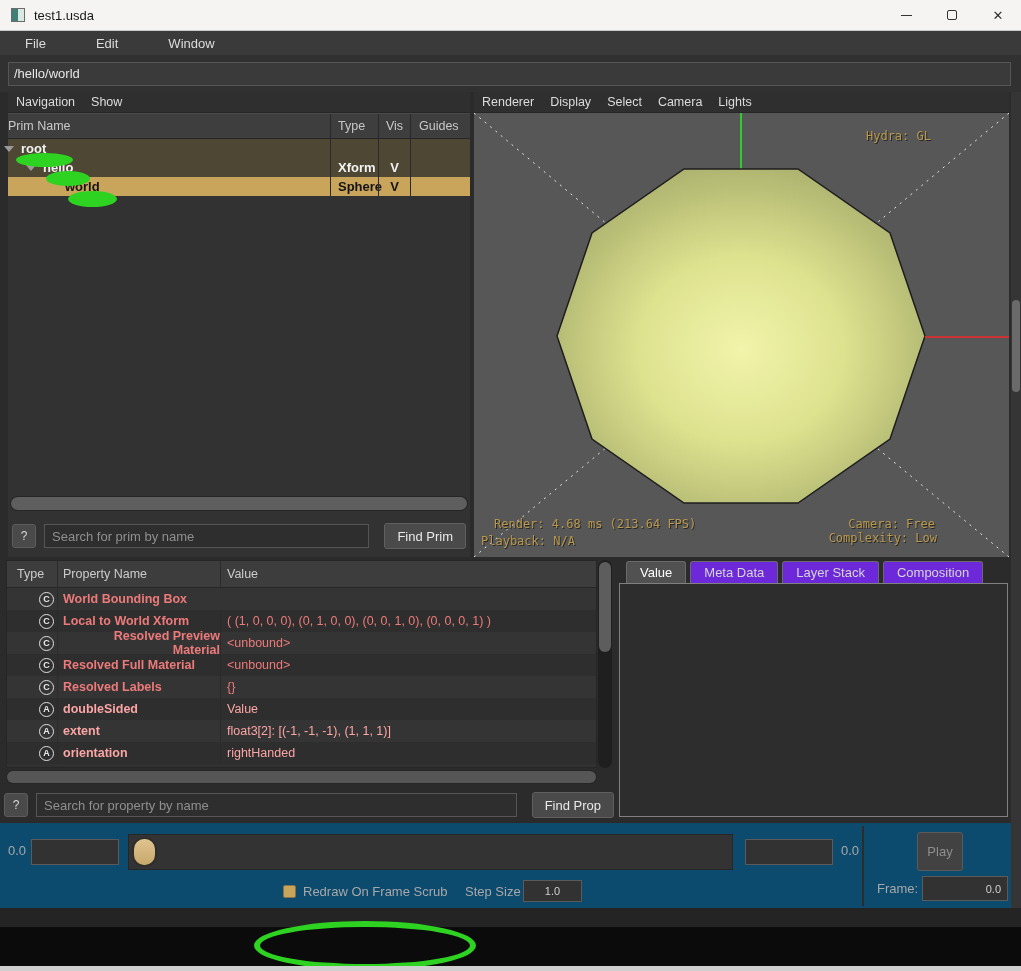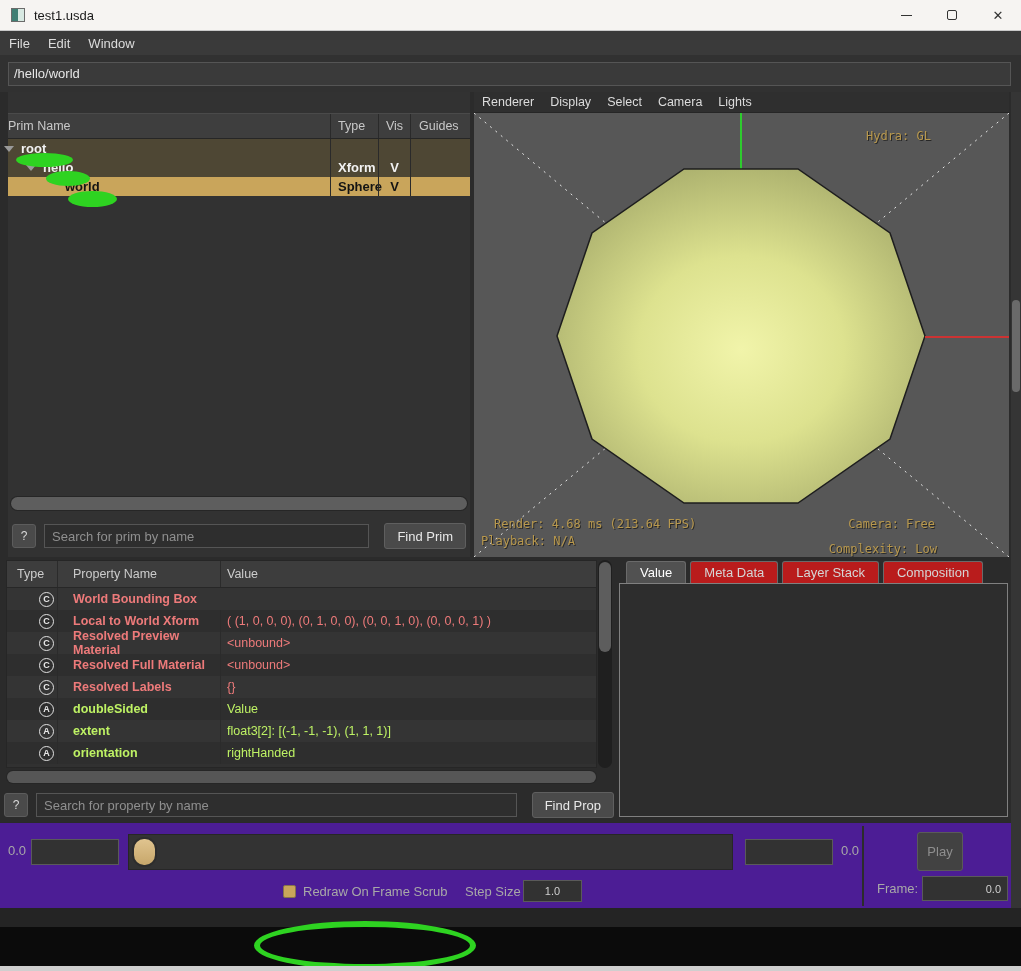--- a/index.html
+++ b/index.html
@@ -11,21 +11,21 @@
   .titlebar { left:0; top:0; width:1021px; height:31px; background:#f6f4f2; display:flex; align-items:center; border-bottom:1px solid #c9c9c9; }
   .app-icon { width:14px; height:14px; margin-left:11px; border:1px solid #6b6b6b; background:linear-gradient(90deg,#3f7f74 0 50%, #d8e9e2 50% 100%); }
   .title-text { margin-left:9px; font-size:13px; color:#1a1a1a; }
   .win-controls { margin-left:auto; display:flex; height:31px; }
   .win-btn { width:46px; height:31px; display:flex; align-items:center; justify-content:center; color:#333; font-size:13px; }
   .win-btn .mini { display:block; width:11px; height:1px; background:#333; }
   .win-btn .maxi { display:block; width:10px; height:10px; border:1px solid #333; border-radius:2px; }
 
   
   .menubar { left:0; top:31px; width:1021px; height:24px; background:#3a3a3a; display:flex; align-items:center; }
-  .menu-item { color:#dcdcdc; font-size:13px; padding:0 9px; }
+  .menu-item { color:#dcdcdc; font-size:13px; padding:0 25px; }
 
   
   .pathwrap { left:0; top:55px; width:1021px; height:37px; background:#313131; }
   .pathfield { position:absolute; left:8px; top:7px; width:1003px; height:24px; background:#3a3a3a; border:1px solid #555; color:#e6e6e6; font-size:13px; line-height:22px; padding-left:5px; }
 
   
   .panel-menu { height:21px; background:#2f2f2f; display:flex; align-items:center; border-bottom:1px solid #262626; }
   .panel-menu .menu-item { font-size:12.5px; padding:0 8px; }
 
   .left-panel { left:8px; top:92px; width:462px; height:465px; background:#323232; }
@@ -55,45 +55,45 @@
   .push-btn { height:26px; background:#4a4a4a; border:1px solid #5f5f5f; border-radius:3px; color:#e8e8e8; font-size:13px; padding:0 12px; margin-left:15px; }
 
   
   .viewport { position:absolute; left:0; top:21px; width:535px; height:444px; background:#575757; overflow:hidden; }
   .hud { position:absolute; font-family:"DejaVu Sans Mono", monospace; font-size:12px; color:#b8984d; text-shadow:1px 1px 0 rgba(0,0,0,.55); white-space:pre; }
 
   
   .prop-panel { left:6px; top:560px; width:591px; height:208px; background:#313131; border:1px solid #262626; }
   .prop-header { display:flex; height:27px; background:#3d3d3d; color:#cccccc; font-size:12.5px; align-items:center; border-bottom:1px solid #272727; }
   .pcol-type { width:50px; padding-left:10px; height:100%; display:flex; align-items:center; }
-  .pcol-name { width:163px; padding-left:15px; border-left:1px solid #2b2b2b; height:100%; display:flex; align-items:center; }
+  .pcol-name { width:163px; padding-left:5px; border-left:1px solid #2b2b2b; height:100%; display:flex; align-items:center; }
   .pcol-value { flex:1; padding-left:6px; border-left:1px solid #2b2b2b; height:100%; display:flex; align-items:center; }
   .prop-row { display:flex; height:22px; font-size:12.5px; align-items:stretch; }
   .prop-row:nth-child(odd) { background:#343434; }
   .prop-row:nth-child(even) { background:#2e2e2e; }
   .prop-row .cell { display:flex; align-items:center; }
   .type-badge { width:15px; height:15px; border:1.4px solid #e0e0e0; border-radius:50%; color:#e8e8e8; font-size:9px; font-weight:bold; display:flex; align-items:center; justify-content:center; margin-left:22px; }
-  .computed .pname, .computed .pvalue { color:#ed7a7a; }
-  .attribute .pname, .attribute .pvalue { color:#bef264;text-align:center; }
+  .computed .pname, .computed .pvalue { color:#ed7a7a;text-align:right; }
+  .attribute .pname, .attribute .pvalue { color:#fca5a5;text-align:center; }
   .pname { font-weight:bold; }
   .prop-vscroll { left:598px; top:560px; width:14px; height:208px; background:#1f1f1f; border-radius:7px; }
   .prop-vscroll .thumb { position:absolute; left:1px; top:2px; width:12px; height:90px; background:#5d5d5d; border-radius:6px; }
   .prop-hscroll { left:6px; top:770px; width:591px; height:14px; background:#262626; border-radius:7px; }
   .prop-hscroll .thumb { position:absolute; left:1px; top:1px; right:1px; bottom:1px; background:#565656; border-radius:7px; }
   .prop-search { left:4px; top:791px; width:610px; height:28px; display:flex; align-items:center; }
 
   
   .detail-panel { left:618px; top:557px; width:391px; height:262px; }
   .tabs { position:absolute; left:8px; top:4px; display:flex; }
-  .tab { height:22px; padding:0 13px; background:#b91c1c; border:1px solid #6a6a6a; border-bottom:none; border-radius:3px 3px 0 0; color:#d5d5d5; font-size:13px; display:flex; align-items:center; margin-right:4px; }
+  .tab { height:22px; padding:0 13px; background:#6d28d9; border:1px solid #6a6a6a; border-bottom:none; border-radius:3px 3px 0 0; color:#d5d5d5; font-size:13px; display:flex; align-items:center; margin-right:4px; }
   .tab.active { background:#515151; color:#ffffff; }
   .detail-content { position:absolute; left:1px; top:26px; width:389px; height:234px; background:#2d2d2d; border:1px solid #808080; }
 
   
-  .timeline { left:0; top:822px; width:1021px; height:86px; background:#4c1d95; border-top:1px solid #2a2a2a;text-decoration:underline; }
+  .timeline { left:0; top:822px; width:1021px; height:86px; background:#0c4a6e; border-top:1px solid #2a2a2a;text-decoration:underline; }
   .tl-label { position:absolute; color:#a8a8a8; font-size:13px; }
   .tl-input { position:absolute; background:#323232; border:1px solid #5a5a5a; height:26px; color:#cfcfcf; font-size:11px; padding:0 6px; }
   .slider { position:absolute; left:128px; top:11px; width:605px; height:36px; background:#333333; border:1px solid #272727; }
   .slider-handle { position:absolute; left:3px; top:2px; width:25px; height:30px; background:linear-gradient(180deg,#e0c48f,#c7a76b); border:2px solid #2d2d2d; border-radius:12px; }
   .tl-divider { position:absolute; left:862px; top:3px; width:2px; height:80px; background:#2c2c2c; }
   .play-btn { position:absolute; left:917px; top:9px; width:46px; height:39px; background:#424242; border:1px solid #5a5a5a; border-radius:3px; color:#8e8e8e; font-size:13px; }
   .checkbox { position:absolute; left:283px; top:62px; width:13px; height:13px; background:#c9a55b; border:1px solid #87744a; border-radius:2px; }
 
   
   .gapband { left:0; top:908px; width:1021px; height:19px; background:#242424; }
@@ -128,20 +128,24 @@
   <span class="menu-item">File</span>
   <span class="menu-item">Edit</span>
   <span class="menu-item">Window</span>
 </div>
 
 <div class="abs pathwrap">
   <div class="pathfield">/hello/world</div>
 </div>
 
 <div class="abs left-panel">
+  <div class="panel-menu">
+    <span class="menu-item">Navigation</span>
+    <span class="menu-item">Show</span>
+  </div>
   <div class="tree-header">
     <span class="col-name">Prim Name</span>
     <span class="col-type">Type</span>
     <span class="col-vis">Vis</span>
     <span class="col-guides">Guides</span>
   </div>
   <div class="tree-body">
     <div class="tree-row row-olive">
       <span class="cell col-name">
           <span class="tri" style="margin-left:-4px"></span>
@@ -208,21 +212,21 @@
         <line x1="535" y1="444" x2="267" y2="223"></line>
       </g>
       <line x1="267" y1="0" x2="267" y2="57" stroke="#2ecc2e" stroke-width="2"></line>
       <polygon points="451,223 416,120 324,56 210,56 118,120 83,223 118,326 210,390 324,390 416,326" fill="url(#sphereGrad)" stroke="#1e1e1e" stroke-width="1.5"></polygon>
       <line x1="451" y1="224" x2="540" y2="224" stroke="#cc3333" stroke-width="2"></line>
     </svg>
     <div class="hud" style="right:78px;top:16px">Hydra: GL</div>
     <div class="hud" style="left:20px;bottom:26px">Render: 4.68 ms (213.64 FPS)</div>
     <div class="hud" style="left:7px;bottom:9px">Playback: N/A</div>
     <div class="hud" style="right:74px;bottom:26px">Camera: Free</div>
-    <div class="hud" style="right:72px;bottom:1px">Complexity: Low</div>
+    <div class="hud" style="right:72px;bottom:12px">Complexity: Low</div>
   </div>
 </div>
 
 <div class="abs prop-panel">
   <div class="prop-header">
     <span class="pcol-type">Type</span>
     <span class="pcol-name">Property Name</span>
     <span class="pcol-value">Value</span>
   </div>
   <div>

